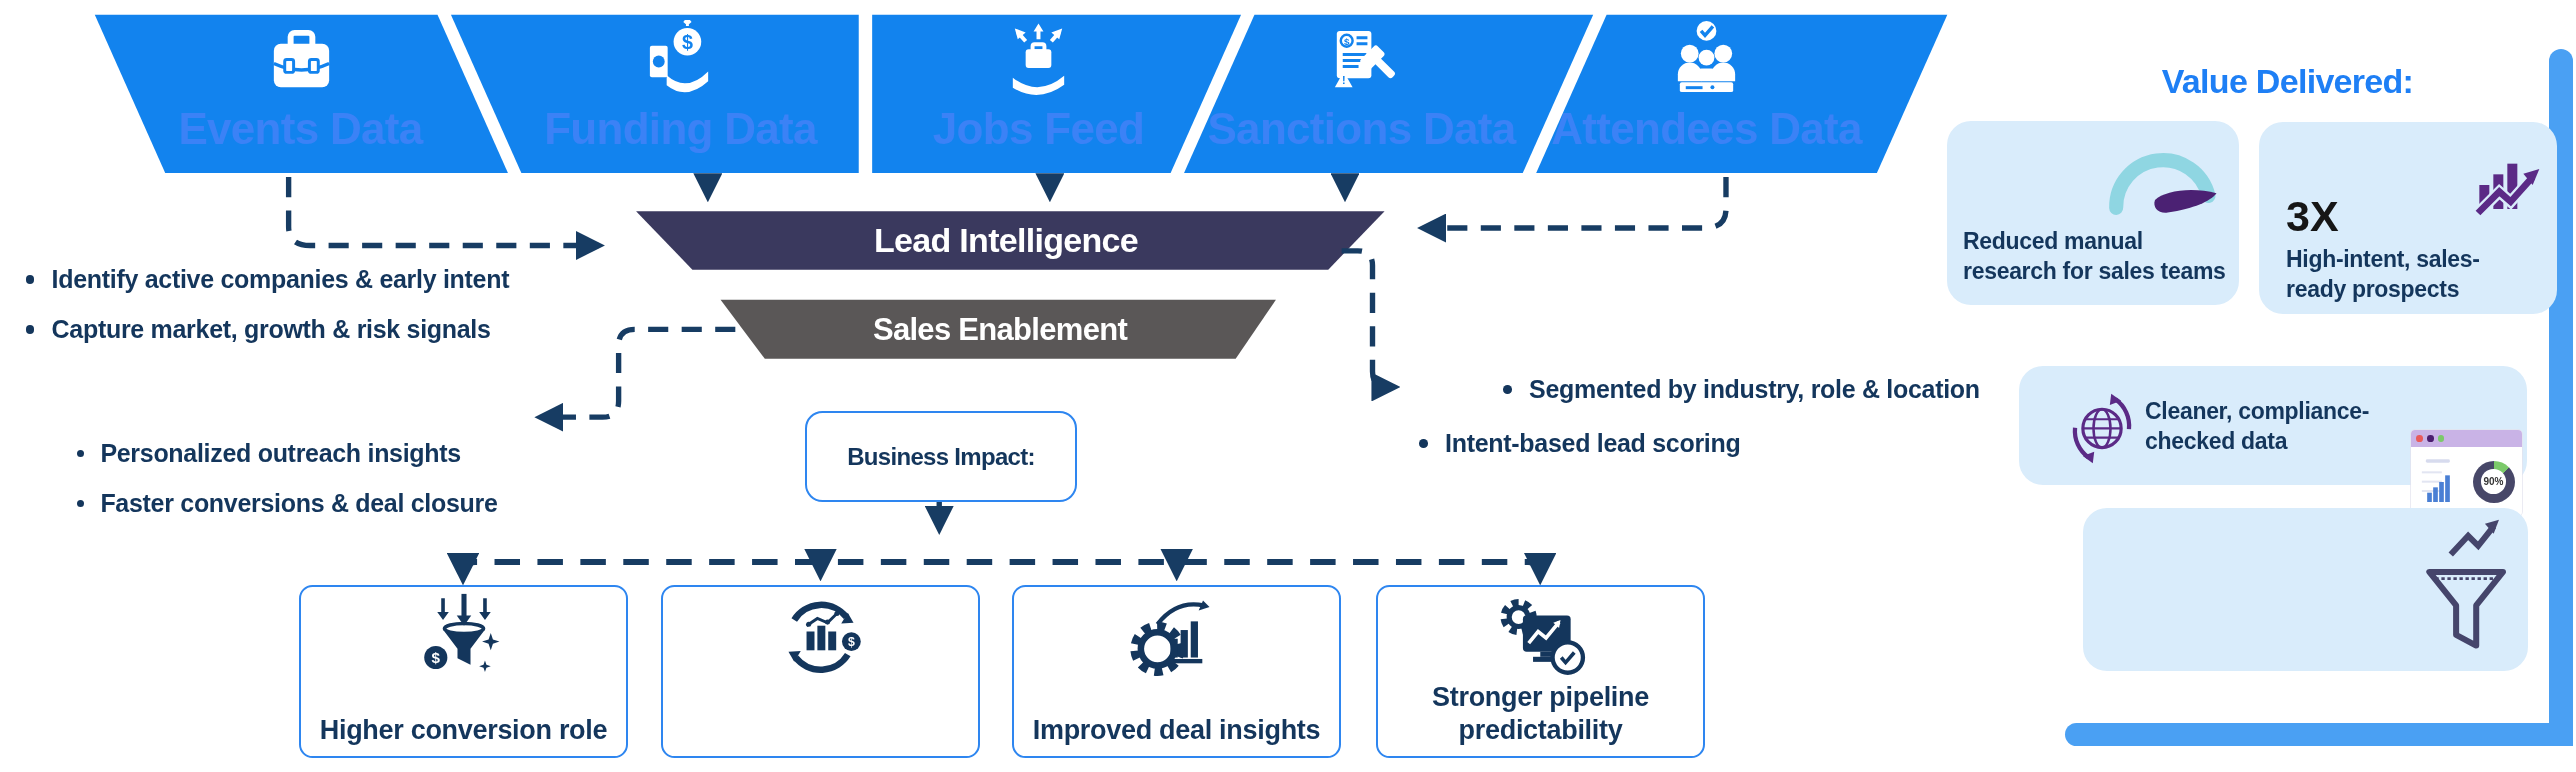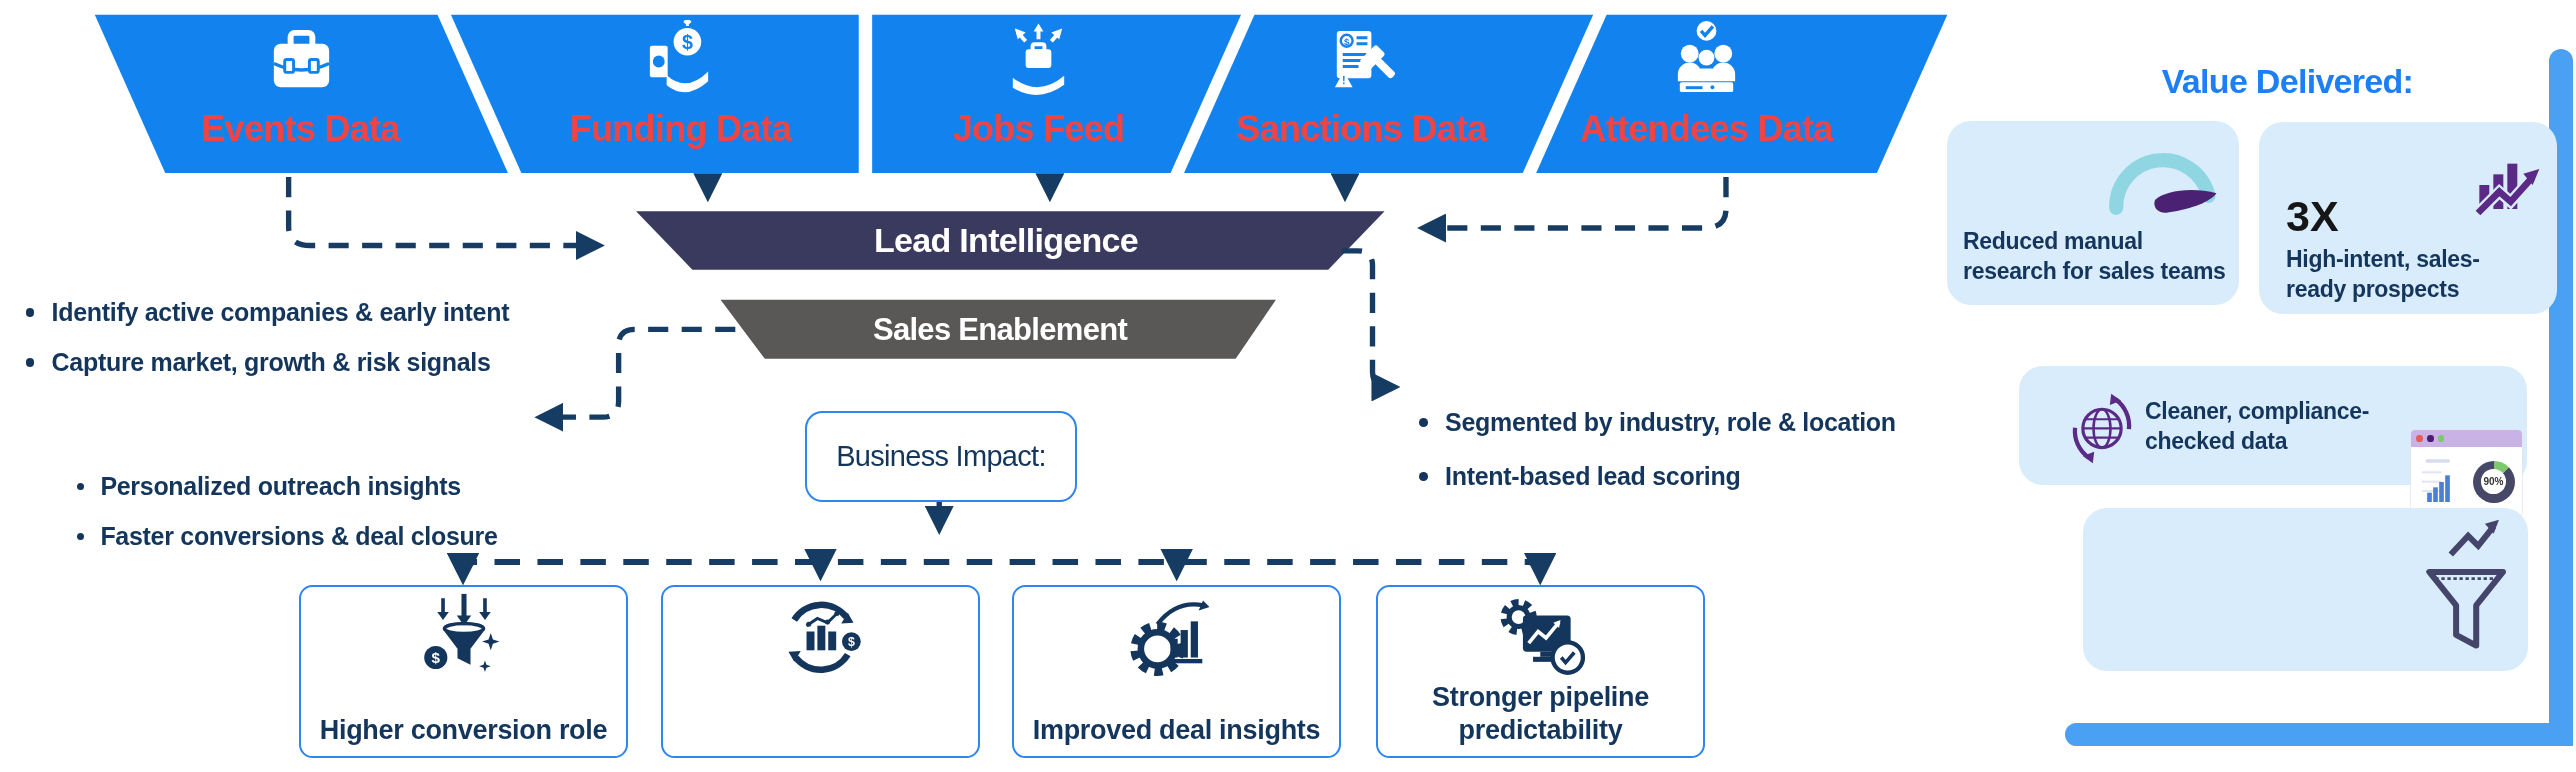--- a/index.html
+++ b/index.html
@@ -1,30 +1,30 @@
 <!DOCTYPE html>
 <html style="font-size:10.7px"><head>
 <meta charset="utf-8">
 <style>
   html,body{margin:0;padding:0;background:#fff;}
   .canvas{position:relative;width:2576px;height:772px;background:#fff;overflow:hidden;
           font-family:"Liberation Sans", sans-serif;}
   .abs{position:absolute;}
   svg.layer{position:absolute;left:0;top:0;pointer-events:none;}
-  .shape-label{position:absolute;color:#ef4444;font-weight:800;font-size:36px;line-height:40px;
+  .shape-label{position:absolute;color:#3b82f6;font-weight:800;font-size:44px;line-height:40px;
                text-align:center;letter-spacing:-0.7px;}
   .shape-icon{position:absolute;}
   .stage-label{position:absolute;color:#fff;font-weight:700;text-align:center;letter-spacing:-0.7px;}
-  .bullet-row{position:absolute;display:flex;align-items:center;white-space:nowrap;margin-top:33px;}
+  .bullet-row{position:absolute;display:flex;align-items:center;white-space:nowrap;}
   .dot{width:8.7px;height:8.7px;border-radius:50%;background:#14365c;margin-right:17.4px;flex:0 0 auto;}
   .dot.small{width:7.4px;height:7.4px;margin-right:16px;}
   .bullet-text{color:#14365c;font-weight:700;font-size:25px;letter-spacing:-0.3px;}
   .bi-box{position:absolute;left:805px;top:411px;width:268px;height:87px;background:#fff;
           border:2.7px solid #2e86f0;border-radius:17.4px;display:flex;align-items:center;justify-content:center;}
-  .bi-text{color:#14365c;font-weight:400;font-size:29px;letter-spacing:-0.7px;}
+  .bi-text{color:#14365c;font-weight:700;font-size:24px;letter-spacing:-0.7px;}
   .impact-box{position:absolute;top:585px;height:173px;background:#fff;border:2.7px solid #2e86f0;
               border-radius:13.4px;box-sizing:border-box;}
   .impact-icon{position:absolute;top:4px;left:0;right:0;display:flex;justify-content:center;}
   .impact-label{position:absolute;left:5.4px;right:5.4px;bottom:9.4px;text-align:center;color:#14365c;
                 font-weight:700;font-size:27px;line-height:33px;letter-spacing:-0.3px;}
   .vd-title{position:absolute;left:2113px;top:62px;width:349px;text-align:center;color:#1e7ff5;
             font-weight:800;font-size:34px;letter-spacing:-0.7px;}
   .vbar{position:absolute;left:2549px;top:49px;width:24px;height:697px;background:#4aa0f3;border-radius:12px;}
   .hbar{position:absolute;left:2065px;top:723px;width:508px;height:23px;background:#4aa0f3;
         border-radius:11.4px 0 0 11.4px;}
@@ -154,21 +154,21 @@
   </div>
   <div class="bullet-row" style="left:77px;top:439px">
     <span class="dot small"></span>
     <span class="bullet-text">Personalized outreach insights</span>
   </div>
   <div class="bullet-row" style="left:77px;top:489px">
     <span class="dot small"></span>
     <span class="bullet-text">Faster conversions &amp; deal closure</span>
   </div>
 
-  <div class="bullet-row" style="left:1419px;top:375px">
+  <div class="bullet-row" style="left:1503px;top:375px">
     <span class="dot"></span>
     <span class="bullet-text">Segmented by industry, role &amp; location</span>
   </div>
   <div class="bullet-row" style="left:1419px;top:429px">
     <span class="dot"></span>
     <span class="bullet-text">Intent-based lead scoring</span>
   </div>
 
   <div class="bi-box">
     <span class="bi-text">Business Impact:</span>

